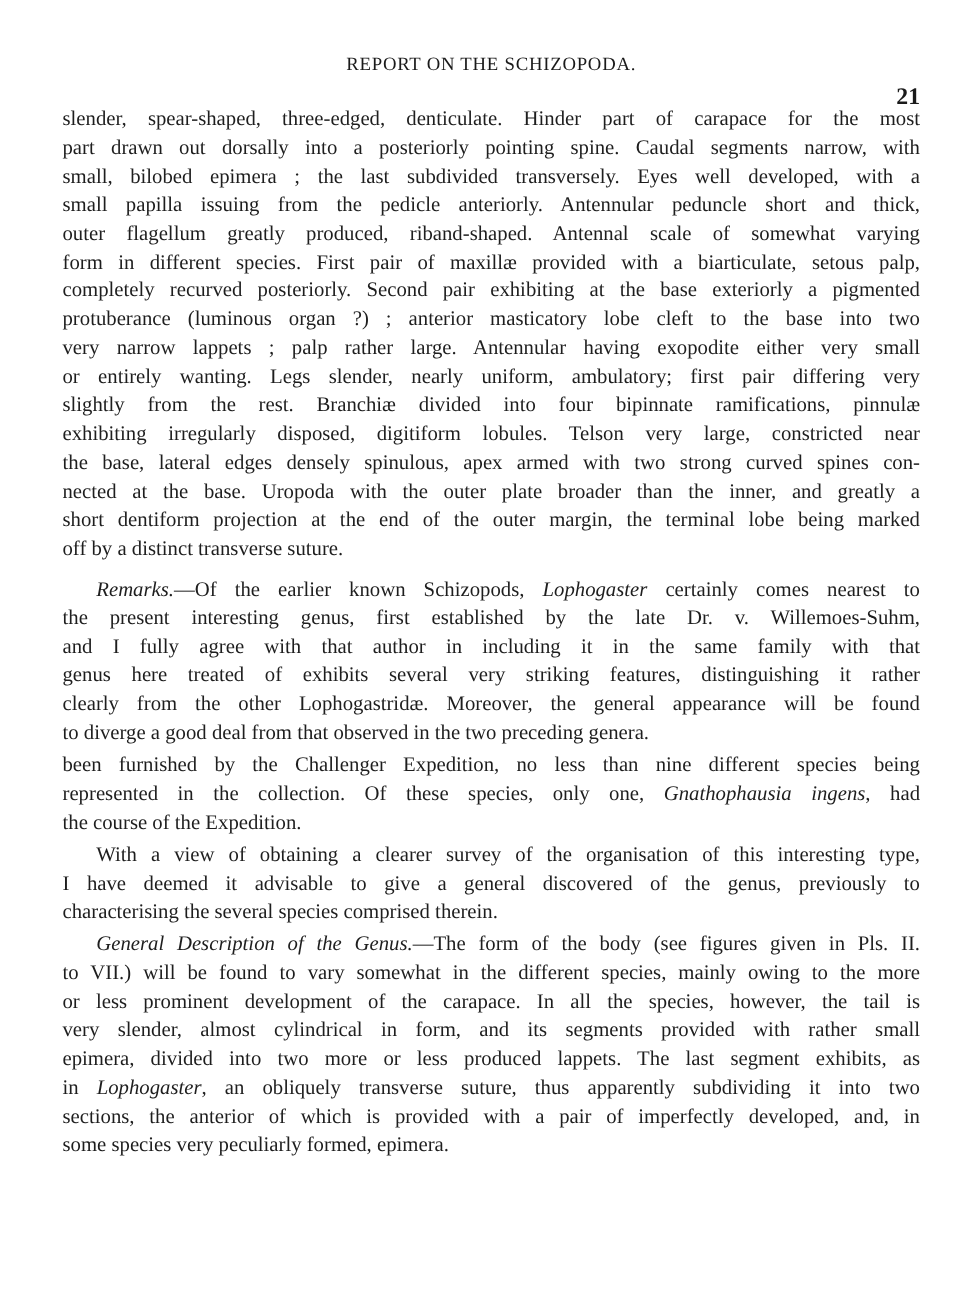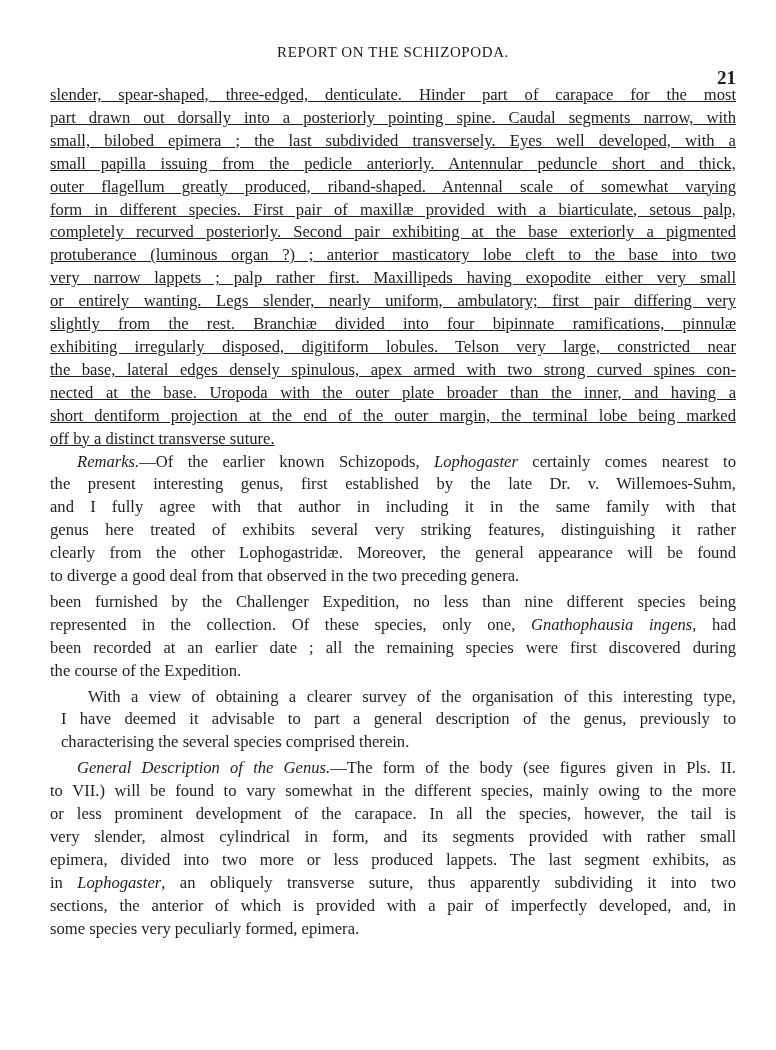--- a/index.html
+++ b/index.html
@@ -78,55 +78,54 @@
 </head>
 <body>
 
 <div class="page">
   <div class="running-head">
     <span class="running-title">REPORT ON THE SCHIZOPODA.</span>
     <span class="page-number">21</span>
   </div>
 
   <div class="body-text" id="body-text">
-    <div class="para" style="margin-bottom: 0; text-decoration: underline;">
+    <div class="para" style="margin-bottom: 10px;">
         <span class="line">slender, spear-shaped, three-edged, denticulate.  Hinder part of carapace for the most</span>
         <span class="line">part drawn out dorsally into a posteriorly pointing spine.  Caudal segments narrow, with</span>
         <span class="line">small, bilobed epimera ; the last subdivided transversely.  Eyes well developed, with a</span>
         <span class="line">small papilla issuing from the pedicle anteriorly.  Antennular peduncle short and thick,</span>
         <span class="line">outer flagellum greatly produced, riband-shaped.  Antennal scale of somewhat varying</span>
         <span class="line">form in different species.  First pair of maxillæ provided with a biarticulate, setous palp,</span>
         <span class="line">completely recurved posteriorly.  Second pair exhibiting at the base exteriorly a pigmented</span>
         <span class="line">protuberance (luminous organ ?) ; anterior masticatory lobe cleft to the base into two</span>
-        <span class="line">very narrow lappets ;  palp rather first.  Maxillipeds having exopodite either very small</span>
+        <span class="line">very narrow lappets ;  palp rather large.  Antennular having exopodite either very small</span>
         <span class="line">or entirely wanting.  Legs slender, nearly uniform, ambulatory;  first pair differing very</span>
         <span class="line">slightly from the rest.  Branchiæ divided into four bipinnate ramifications, pinnulæ</span>
         <span class="line">exhibiting irregularly disposed, digitiform lobules.  Telson very large, constricted near</span>
         <span class="line">the base, lateral edges densely spinulous, apex armed with two strong curved spines con-</span>
-        <span class="line">nected at the base.  Uropoda with the outer plate broader than the inner, and having a</span>
+        <span class="line">nected at the base.  Uropoda with the outer plate broader than the inner, and greatly a</span>
         <span class="line">short dentiform projection at the end of the outer margin, the terminal lobe being marked</span>
         <span class="line last">off by a distinct transverse suture.</span>
       </div>
     <div class="para" style="margin-bottom: 3px;">
         <span class="line indent-line"><em>Remarks.</em>—Of the earlier known Schizopods, <em>Lophogaster</em> certainly comes nearest to</span>
         <span class="line">the present interesting genus, first established by the late Dr. v. Willemoes-Suhm,</span>
         <span class="line">and I fully agree with that author in including it in the same family with that</span>
         <span class="line">genus here treated of exhibits several very striking features, distinguishing it rather</span>
         <span class="line">clearly from the other Lophogastridæ.  Moreover, the general appearance will be found</span>
         <span class="line last">to diverge a good deal from that observed in the two preceding genera.</span>
       </div>
     <div class="para" style="margin-bottom: 3px;">
         <span class="line">been furnished by the Challenger Expedition, no less than nine different species being</span>
         <span class="line">represented in the collection.  Of these species, only one, <em>Gnathophausia ingens</em>, had</span>
-        <span class="line">been recorded at an earlier date ; all the remaining species were first discovered during</span>
         <span class="line last">the course of the Expedition.</span>
       </div>
-    <div class="para" style="margin-bottom: 3px; margin-left: 11px;">
+    <div class="para" style="margin-bottom: 3px;">
         <span class="line indent-line">With a view of obtaining a clearer survey of the organisation of this interesting type,</span>
-        <span class="line">I have deemed it advisable to part a general description of the genus, previously to</span>
+        <span class="line">I have deemed it advisable to give a general discovered of the genus, previously to</span>
         <span class="line last">characterising the several species comprised therein.</span>
       </div>
     <div class="para" style="margin-bottom: 3px;">
         <span class="line indent-line"><em>General Description of the Genus.</em>—The form of the body (see figures given in Pls. II.</span>
         <span class="line">to VII.) will be found to vary somewhat in the different species, mainly owing to the more</span>
         <span class="line">or less prominent development of the carapace.  In all the species, however, the tail is</span>
         <span class="line">very slender, almost cylindrical in form, and its segments provided with rather small</span>
         <span class="line">epimera, divided into two more or less produced lappets.  The last segment exhibits, as</span>
         <span class="line">in <em>Lophogaster</em>, an obliquely transverse suture, thus apparently subdividing it into two</span>
         <span class="line">sections, the anterior of which is provided with a pair of imperfectly developed, and, in</span>

